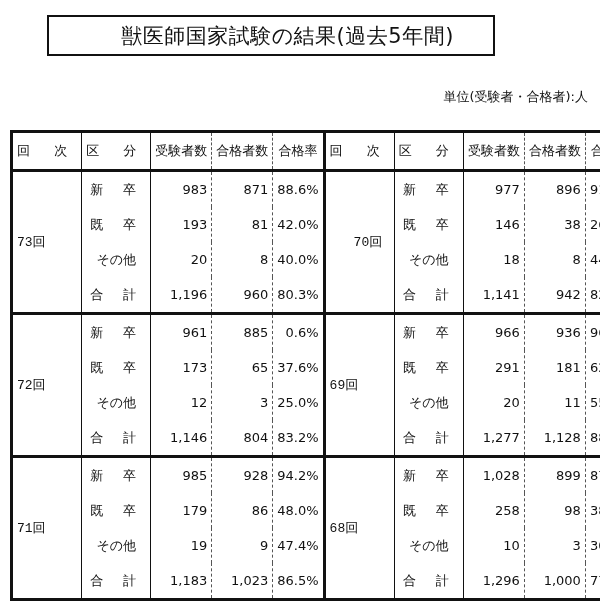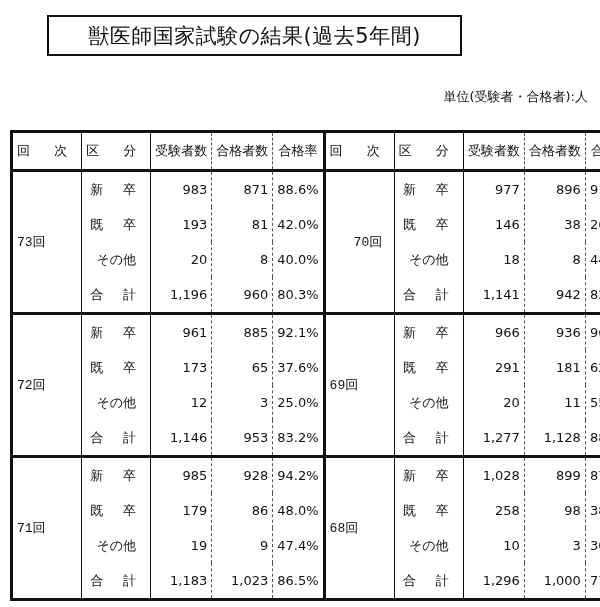--- a/index.html
+++ b/index.html
@@ -1,20 +1,20 @@
 <!DOCTYPE html>
 <html><head>
 <meta charset="utf-8">
 <style>
   html, body { margin: 0; padding: 0; background: #ffffff; }
   body { width: 600px; height: 607px; position: relative; overflow: hidden;
          font-family: "DejaVu Sans", "Liberation Sans", sans-serif; color: #111; }
   .title-box { position: absolute; left: 47px; top: 15px; width: 411px; height: 37px;
                border: 2px solid #111; display: flex; align-items: center; justify-content: center;
-               font-size: 21px; letter-spacing: 0.5px; }
+               font-size: 21px; letter-spacing: 0.5px; padding-left: 33px; }
   .unit-note { position: absolute; right: 12px; top: 88px; font-size: 13px; }
   table.results { position: absolute; left: 10px; top: 130px; border-collapse: collapse;
                   border: 3px solid #111; table-layout: fixed; }
   table.results th, table.results td { font-size: 13px; font-weight: normal; padding: 0 4px;
                   border-left: 1px dashed #555; border-right: 1px dashed #555; height: 35px; white-space: nowrap; }
   table.results thead th { height: 36px; border-bottom: 3px solid #111; }
   td.num { text-align: right; }
   td.round { text-align: left; border-right: 1px solid #111 !important; font-family: Liberation Mono, monospace; }
   td.cat { text-align: center; border-right: 1px solid #111 !important; letter-spacing: 6px; font-family: Liberation Mono, monospace; }
   td.cat.compact { letter-spacing: 0; }
@@ -101,21 +101,21 @@
         <td class="cat">合 計</td>
         <td class="num">1,141</td>
         <td class="num">942</td>
         <td class="num">82.6%</td>
       </tr>
       <tr>
         <td class="round" rowspan="4" style="border-bottom: 3px solid rgb(17, 17, 17);">72回</td>
         <td class="cat">新 卒</td>
         <td class="num">961</td>
         <td class="num">885</td>
-        <td class="num split-left">92.1%</td>
+        <td class="num split-left">0.6%</td>
         <td class="round" rowspan="4" style="border-bottom: 3px solid rgb(17, 17, 17);">69回</td>
         <td class="cat">新 卒</td>
         <td class="num">966</td>
         <td class="num">936</td>
         <td class="num">96.9%</td>
       </tr>
       <tr>
         <td class="cat">既 卒</td>
         <td class="num">173</td>
         <td class="num">65</td>
@@ -131,21 +131,21 @@
         <td class="num">3</td>
         <td class="num split-left">25.0%</td>
         <td class="cat compact">その他</td>
         <td class="num">20</td>
         <td class="num">11</td>
         <td class="num">55.0%</td>
       </tr>
       <tr class="block-end">
         <td class="cat">合 計</td>
         <td class="num">1,146</td>
-        <td class="num">953</td>
+        <td class="num">804</td>
         <td class="num split-left">83.2%</td>
         <td class="cat">合 計</td>
         <td class="num">1,277</td>
         <td class="num">1,128</td>
         <td class="num">88.3%</td>
       </tr>
       <tr>
         <td class="round" rowspan="4" style="border-bottom: 3px solid rgb(17, 17, 17);">71回</td>
         <td class="cat">新 卒</td>
         <td class="num">985</td>

